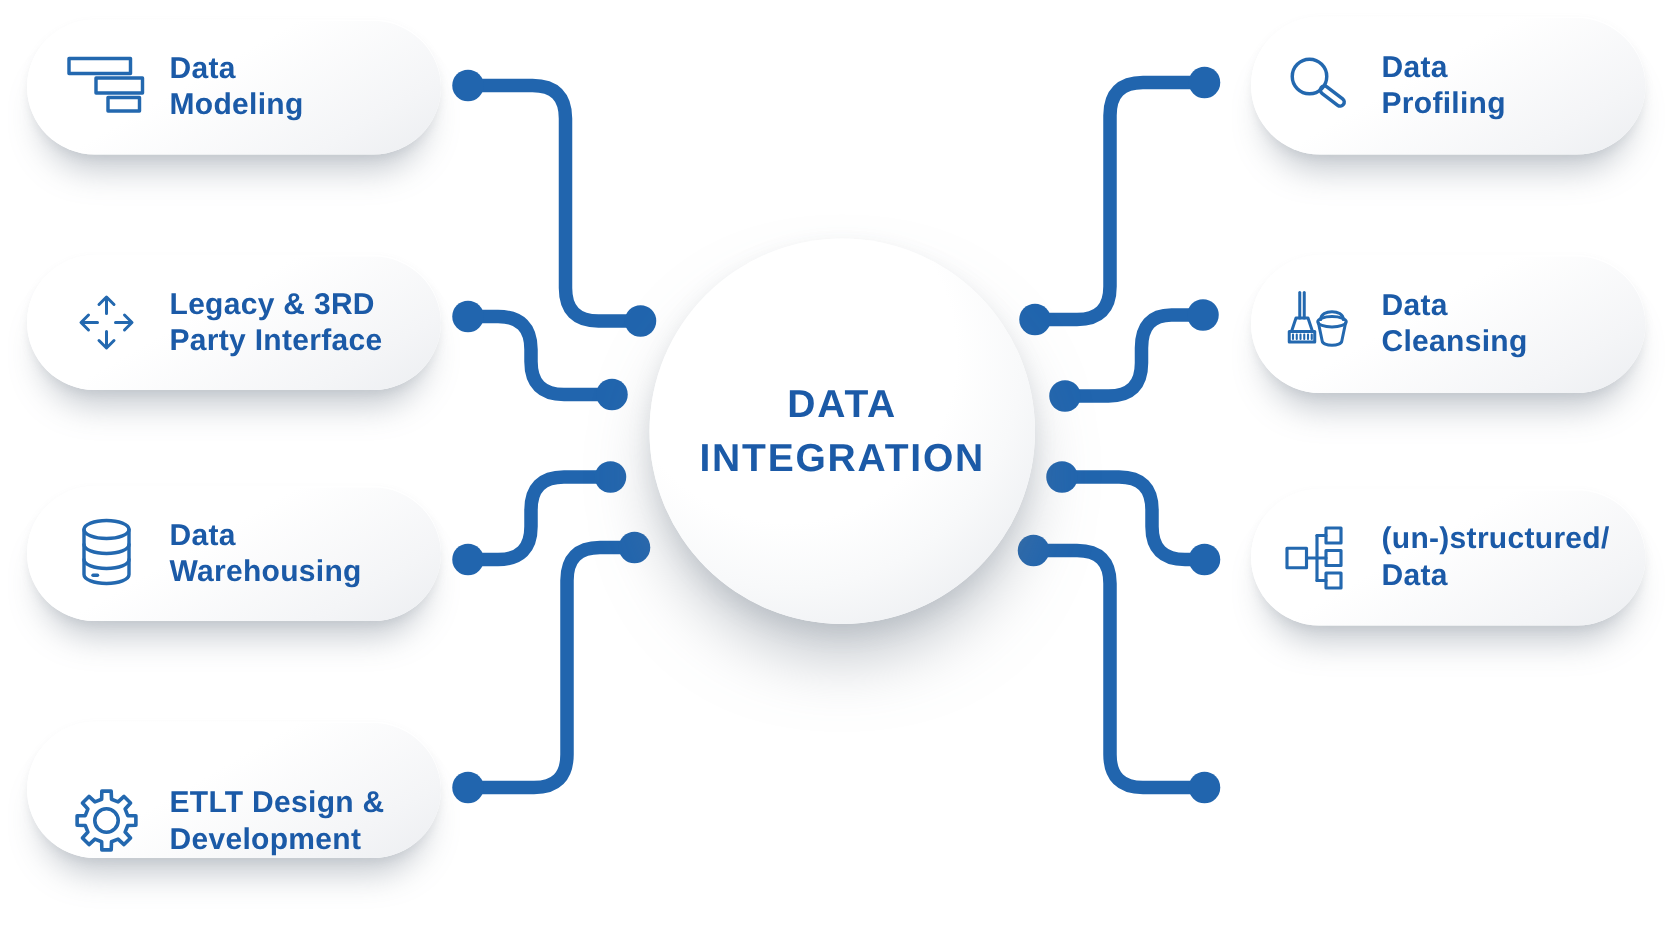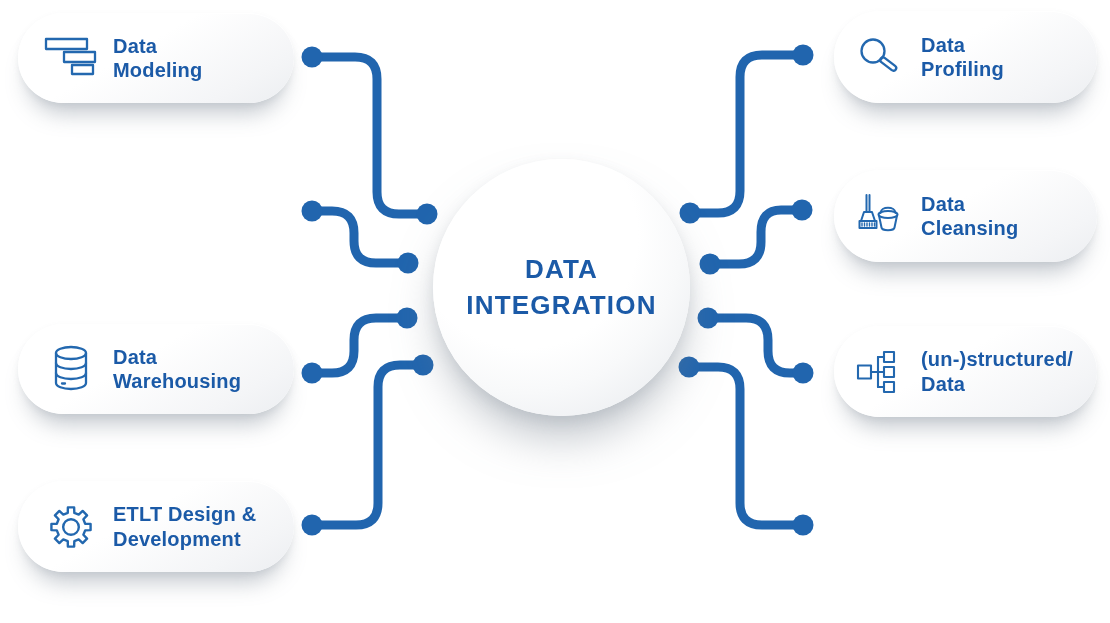--- a/index.html
+++ b/index.html
@@ -76,38 +76,52 @@
       <svg width="54" height="42" viewBox="0 0 54 42">
         <rect class="ic" x="2" y="2" width="41" height="10"></rect>
         <rect class="ic" x="20" y="15" width="31" height="10"></rect>
         <rect class="ic" x="28" y="28" width="21" height="9"></rect>
       </svg>
     </span>
     <span class="pill-label">Data
 Modeling</span>
   </div>
 
+  <div class="pill pill-left" style="top:170px; height:90px;">
+    <span class="pill-icon">
+      <svg width="48" height="48" viewBox="0 0 48 48">
+        <g class="ic" style="stroke-width:2;">
+          <path d="M24 18 V8 M19 12 L24 7 L29 12"></path>
+          <path d="M24 30 V40 M19 36 L24 41 L29 36"></path>
+          <path d="M18 24 H8 M12 19 L7 24 L12 29"></path>
+          <path d="M30 24 H40 M36 19 L41 24 L36 29"></path>
+        </g>
+      </svg>
+    </span>
+    <span class="pill-label">Legacy &amp; 3RD
+Party Interface</span>
+  </div>
 
   <div class="pill pill-left" style="top:324px; height:90px;">
     <span class="pill-icon">
       <svg width="44" height="50" viewBox="0 0 44 50">
         <g class="ic">
           <ellipse cx="22" cy="9" rx="15" ry="6"></ellipse>
           <path d="M7 9 V39 C7 42.4 13.7 45 22 45 C30.3 45 37 42.4 37 39 V9"></path>
           <path d="M7 19 C7 22.4 13.7 25 22 25 C30.3 25 37 22.4 37 19"></path>
           <path d="M7 29 C7 32.4 13.7 35 22 35 C30.3 35 37 32.4 37 29"></path>
           <path d="M13 39.5 H16"></path>
         </g>
       </svg>
     </span>
     <span class="pill-label">Data
 Warehousing</span>
   </div>
 
-  <div class="pill pill-left" style="top:481px; height:91px;">
+  <div class="pill pill-left" style="top:481px; height:91px;align-items:flex-end;">
     <span class="pill-icon">
       <svg width="50" height="50" viewBox="0 0 48 48">
         <polygon class="ic" points="37.6,20.9 42.8,21.0 42.8,27.0 37.6,27.2 35.9,31.4 39.4,35.2 35.2,39.4 31.4,35.9 27.2,37.6 27.0,42.8 21.0,42.8 20.9,37.6 16.6,35.9 12.8,39.4 8.6,35.2 12.1,31.4 10.4,27.2 5.2,27.0 5.2,21.0 10.4,20.9 12.1,16.6 8.6,12.8 12.8,8.6 16.6,12.1 20.9,10.4 21.0,5.2 27.0,5.2 27.2,10.4 31.4,12.1 35.2,8.6 39.4,12.8 35.9,16.6"></polygon>
         <circle class="ic" cx="24" cy="24" r="7.5"></circle>
       </svg>
     </span>
     <span class="pill-label">ETLT Design &amp;
 Development</span>
   </div>
 

